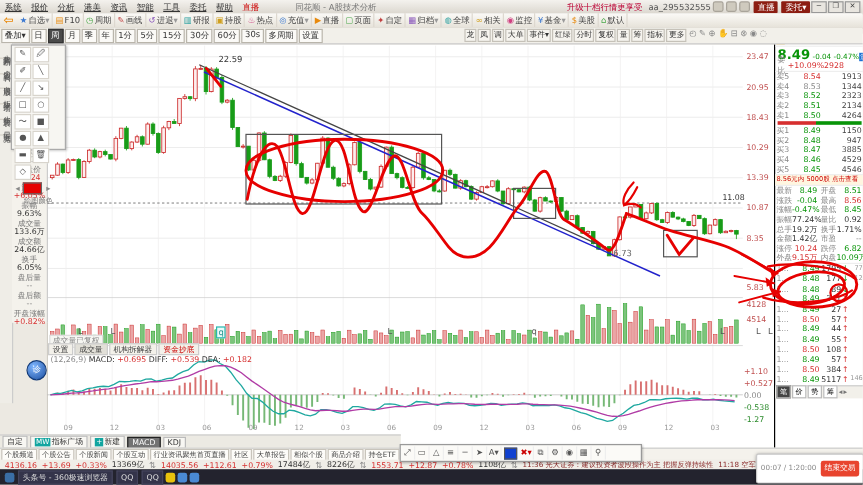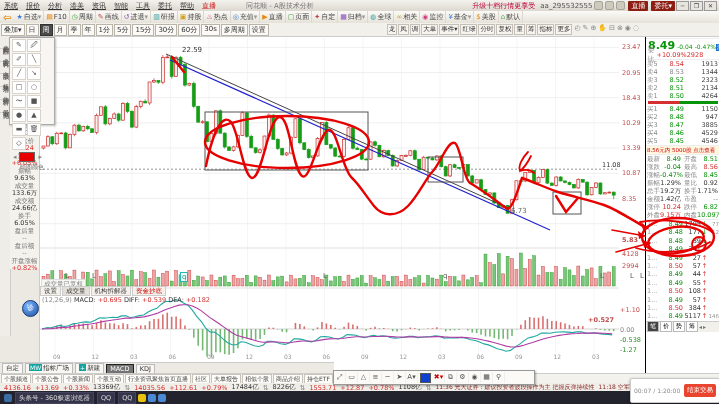--- a/index.html
+++ b/index.html
@@ -1108,21 +1108,21 @@
           <span class="det-val green">-0.47%</span>
         </span>
         <span class="det-cell">
           <span class="det-label">最低</span>
           <span class="det-val green">8.45</span>
         </span>
       </div>
       <div class="det-row">
         <span class="det-cell">
           <span class="det-label">振幅</span>
-          <span class="det-val dark">1.29%</span>
+          <span class="det-val dark">77.24%</span>
         </span>
         <span class="det-cell">
           <span class="det-label">量比</span>
           <span class="det-val dark">0.92</span>
         </span>
       </div>
       <div class="det-row">
         <span class="det-cell">
           <span class="det-label">总手</span>
           <span class="det-val dark">19.2万</span>
@@ -1308,20 +1308,20 @@
     <span class="tk-ico" style="background: rgb(74, 138, 212); margin-left: 2px;"></span>
   </div>
 
 <span class="axis-label" style="left: 622px; top: 43.3px;">23.47</span>
 <span class="axis-label" style="left: 622px; top: 68.5px;">20.95</span>
 <span class="axis-label" style="left: 622px; top: 93.7px;">18.43</span>
 <span class="axis-label" style="left: 622px; top: 118.9px;">10.29</span>
 <span class="axis-label" style="left: 622px; top: 144.1px;">13.39</span>
 <span class="axis-label" style="left: 622px; top: 169.3px;">10.87</span>
 <span class="axis-label" style="left: 622px; top: 194.5px;">8.35</span>
-<span class="axis-label" style="left: 622px; top: 236px; font-weight: bold;">5.83</span>
+<span class="axis-label" style="left: 622px; top: 236px;">5.83</span>
 <span class="axis-label" style="left: 622px; top: 250px;">4128</span>
-<span class="axis-label" style="left: 622px; top: 262px;">2994</span>
+<span class="axis-label" style="left: 622px; top: 262px;">4514</span>
 <span class="axis-label" style="left: 620px; top: 306px; color: rgb(192, 80, 80);">+1.10</span>
-<span class="axis-label" style="left: 588px; top: 316px; color: rgb(192, 80, 80); font-weight: bold;">+0.527</span>
+<span class="axis-label" style="left: 620px; top: 316px; color: rgb(192, 80, 80);">+0.527</span>
 <span class="axis-label" style="left: 620px; top: 326px; color: rgb(136, 136, 136);">0.00</span>
 <span class="axis-label" style="left: 620px; top: 336px; color: rgb(42, 138, 42);">-0.538</span>
 <span class="axis-label" style="left: 620px; top: 346px; color: rgb(42, 138, 42);">-1.27</span>
 
 </body></html>

